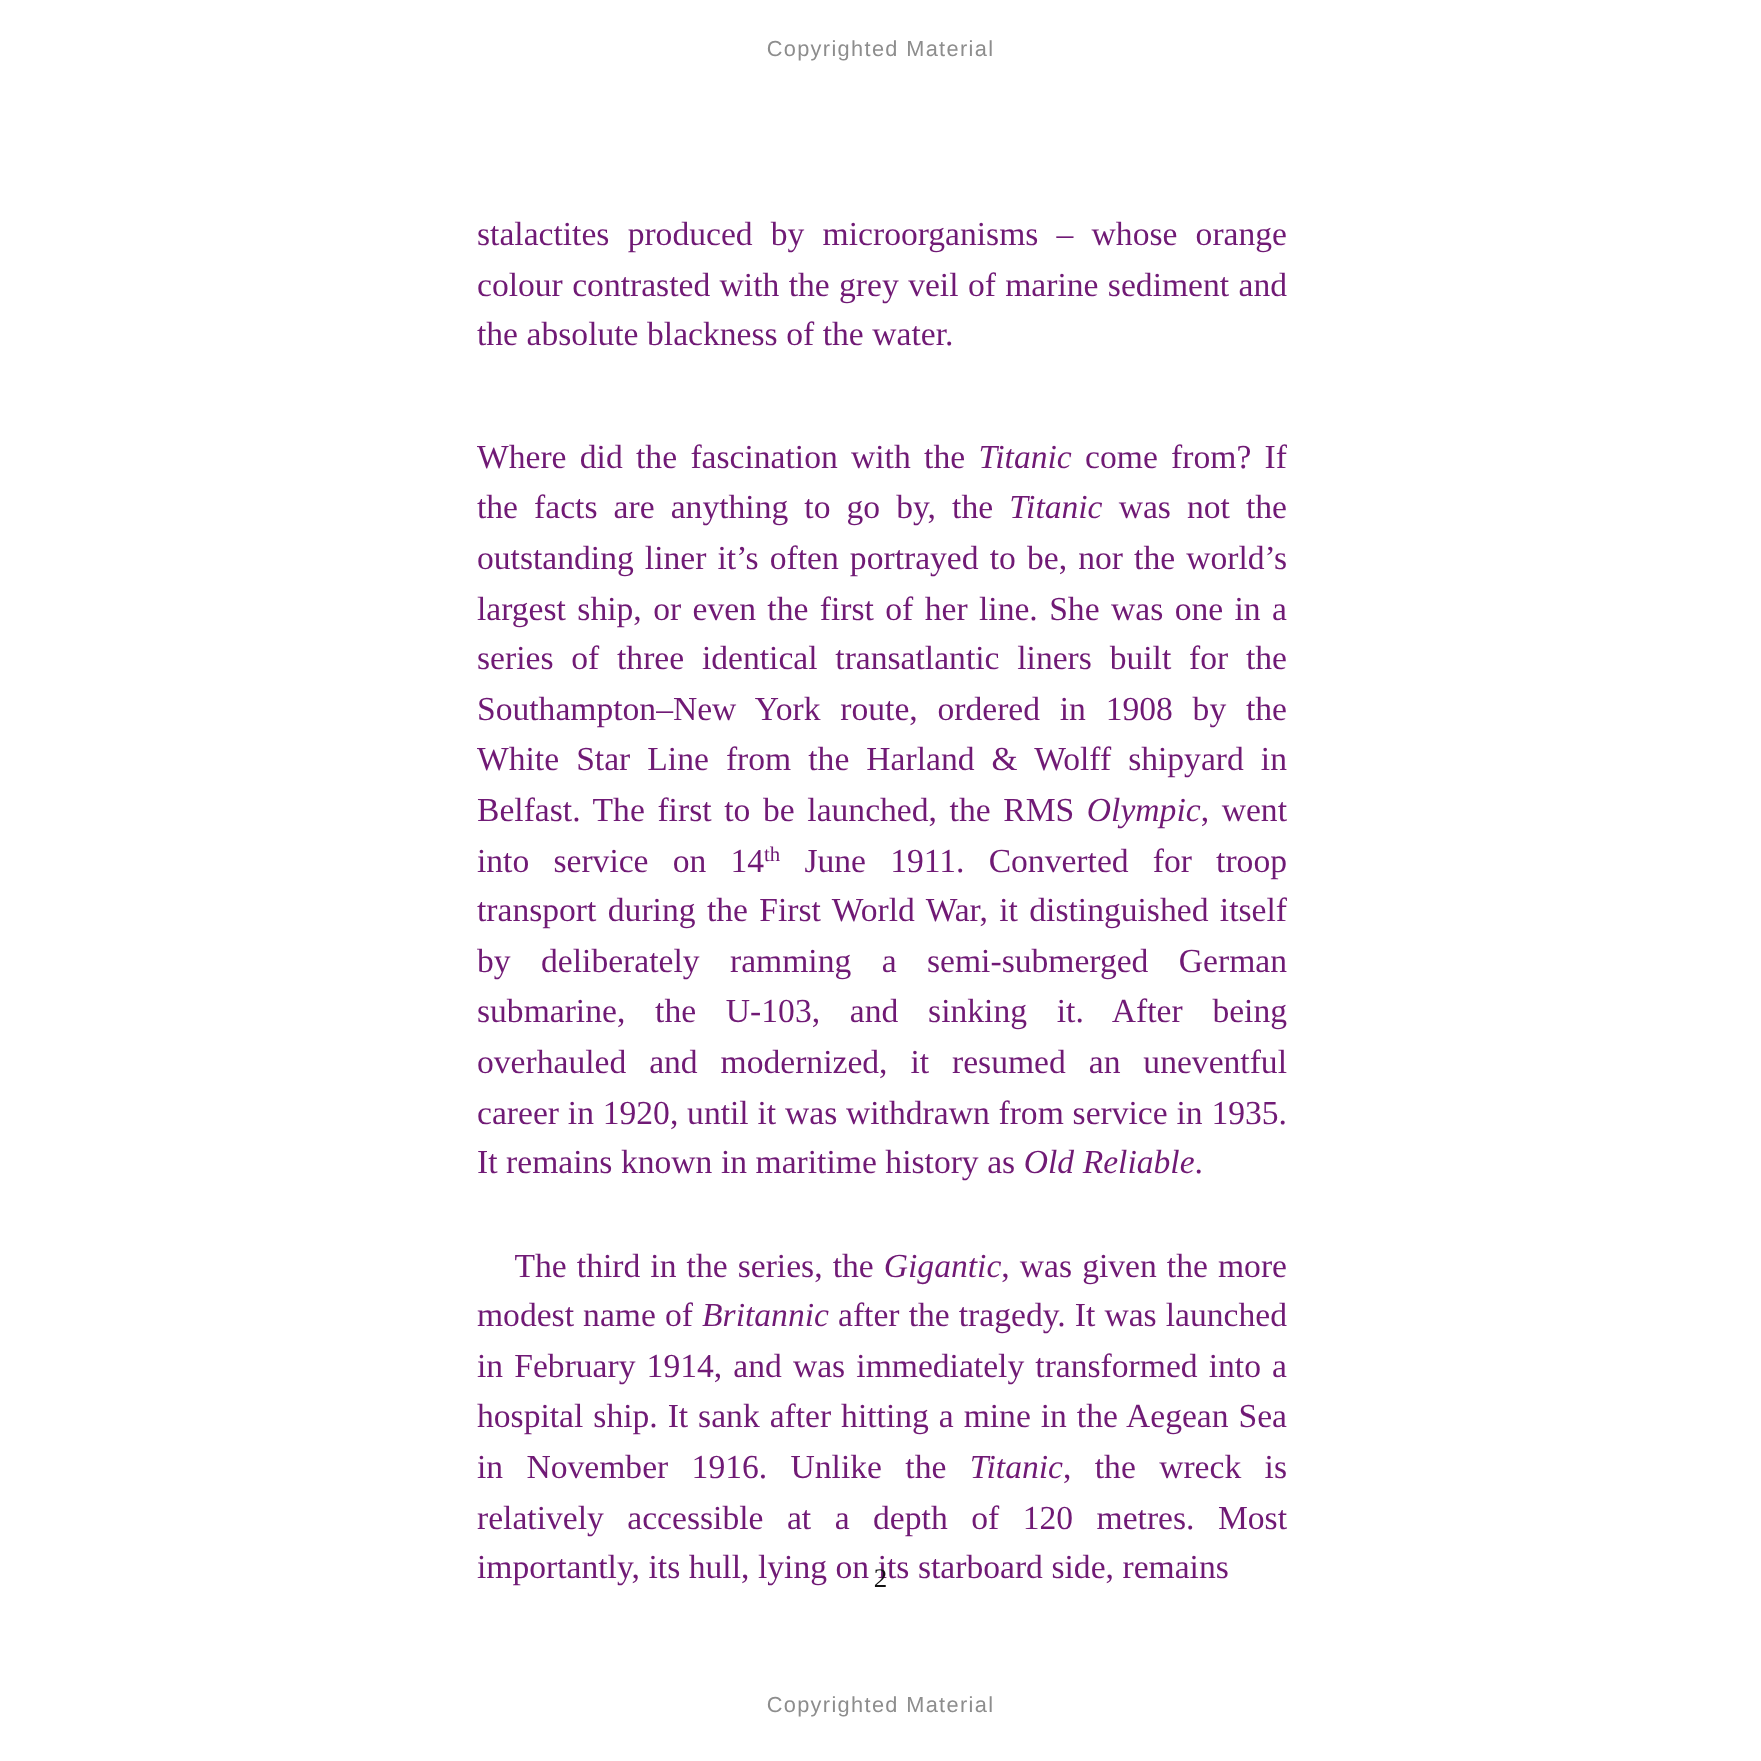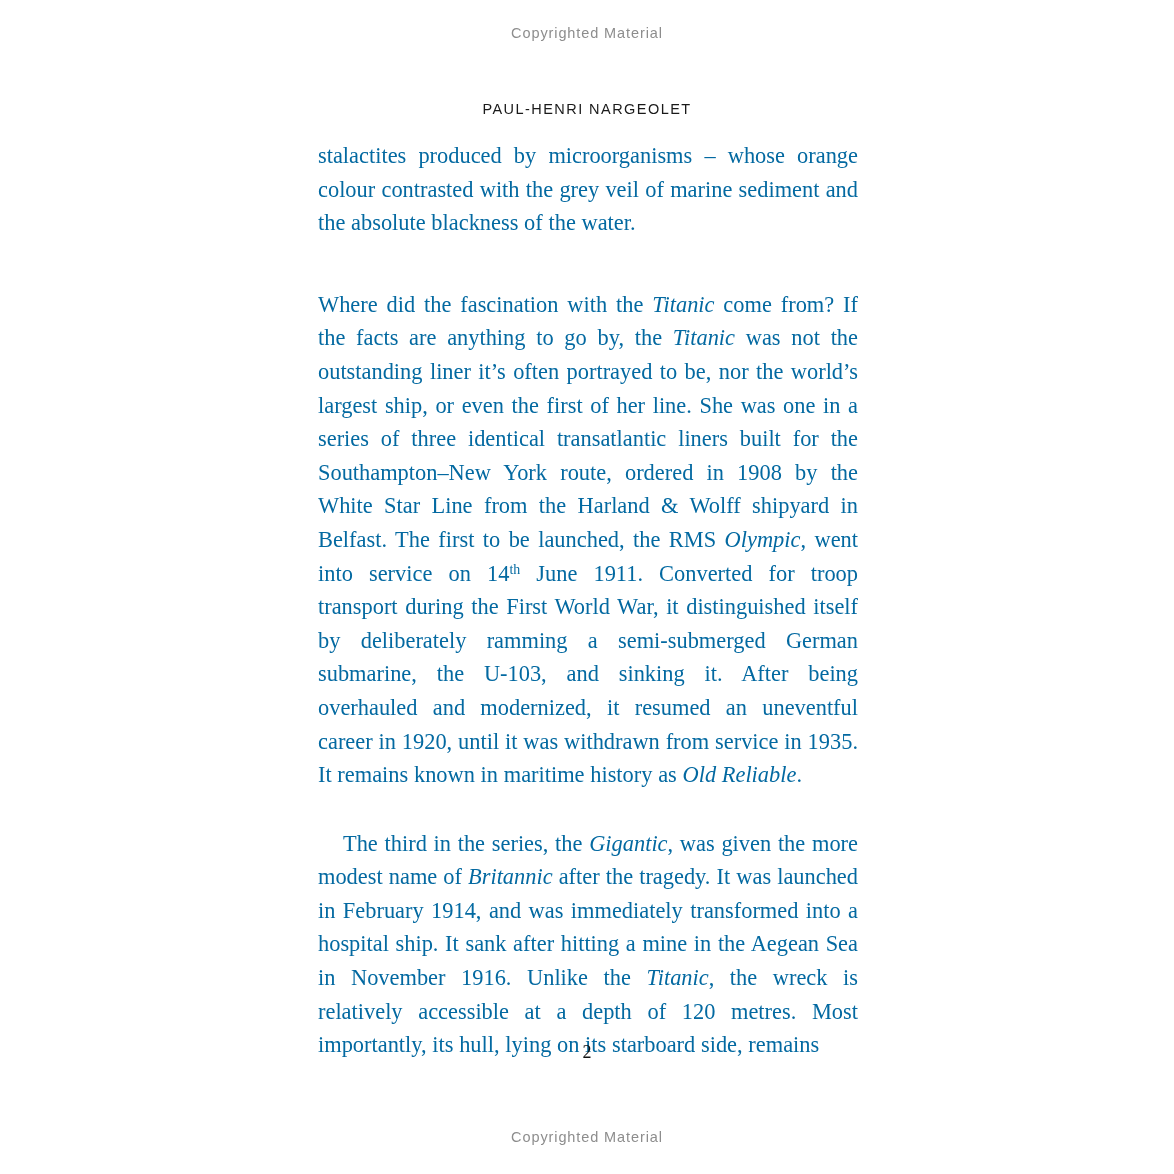--- a/index.html
+++ b/index.html
@@ -59,21 +59,21 @@
     top: 139px;
     width: 540px;
   }
 
   .para {
     margin: 0;
     text-align: justify;
     text-justify: inter-word;
     font-size: 22.4px;
     line-height: 33.6px;
-    color: #0369a1;
+    color: #701a75;
     hyphens: none;
     word-spacing: 0.1px;
   }
   .para.gap-before { margin-top: 48px; }
   .para.indent { text-indent: 25px; margin-top: 35px; }
 
   .para i, .para em { font-style: italic; }
 
   sup.ordinal {
     font-size: 0.62em;
@@ -92,21 +92,20 @@
     color: #111111;
   }
 </style>
 </head>
 <body>
 
 <div class="page">
 
   <div class="watermark watermark-top">Copyrighted Material</div>
 
-  <div class="running-head">PAUL-HENRI NARGEOLET</div>
 
   <div class="textblock">
     <p class="para"><span>stalactites produced by microorganisms – whose orange colour contrasted with the grey veil of marine sediment and the absolute blackness of the water.</span></p>
     <p class="para gap-before"><span>Where did the fascination with the </span><i>Titanic</i><span> come from? If the facts are anything to go by, the </span><i>Titanic</i><span> was not the outstanding liner it’s often portrayed to be, nor the world’s largest ship, or even the first of her line. She was one in a series of three identical transatlantic liners built for the Southampton–New York route, ordered in 1908 by the White Star Line from the Harland &amp; Wolff shipyard in Belfast. The first to be launched, the RMS </span><i>Olympic</i><span>, went into service on 14</span><sup class="ordinal">th</sup><span> June 1911. Converted for troop transport during the First World War, it distinguished itself by deliberately ramming a semi-submerged German submarine, the U-103, and sinking it. After being overhauled and modernized, it resumed an uneventful career in 1920, until it was withdrawn from service in 1935. It remains known in maritime history as </span><i>Old Reliable</i><span>.</span></p>
     <p class="para indent"><span>The third in the series, the </span><i>Gigantic</i><span>, was given the more modest name of </span><i>Britannic</i><span> after the tragedy. It was launched in February 1914, and was immediately transformed into a hospital ship. It sank after hitting a mine in the Aegean Sea in November 1916. Unlike the </span><i>Titanic</i><span>, the wreck is relatively accessible at a depth of 120 metres. Most importantly, its hull, lying on its starboard side, remains</span></p>
   </div>
 
   <div class="folio">2</div>
 
   <div class="watermark watermark-bottom">Copyrighted Material</div>

